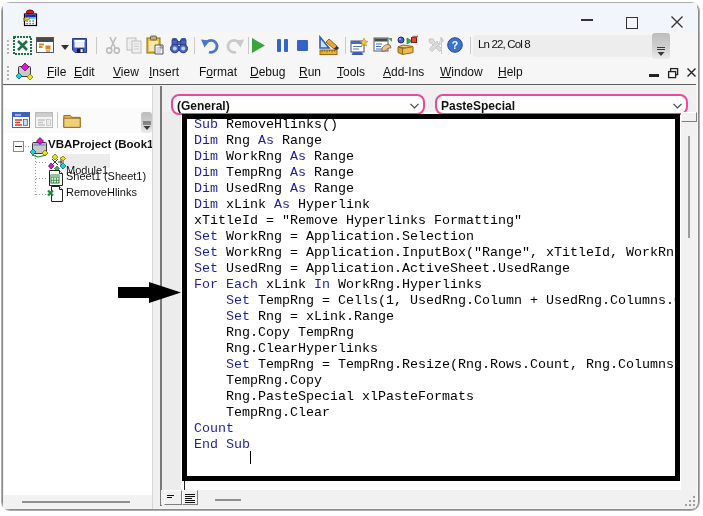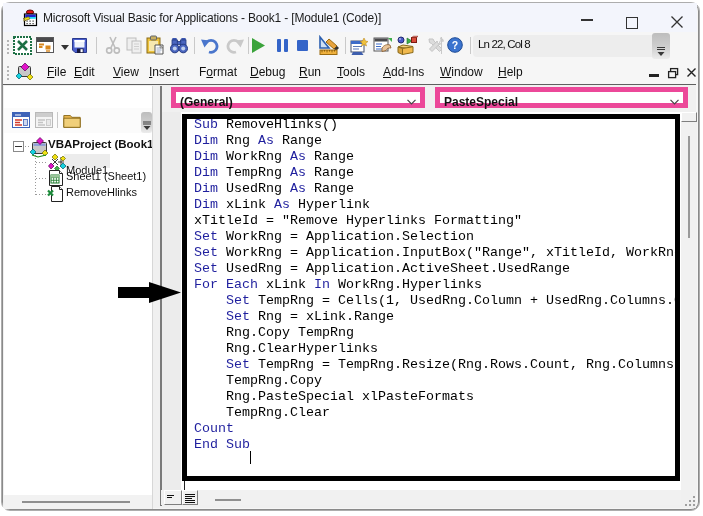--- a/index.html
+++ b/index.html
@@ -26,21 +26,21 @@
   .phead span { position:absolute; left:2px; top:5px; font-size:11px; color:#14142a; }
   .pclose { position:absolute; right:3px; top:1px; width:23px; height:20px; background:linear-gradient(#fdfdfd,#e6e6e6); border:1px solid #9a9a9a; border-right-color:#5f5f5f; border-bottom-color:#5f5f5f; }
   .ptool { position:absolute; left:0; top:22px; width:148px; height:25px; background:#fbfbfb; }
   .ptree { position:absolute; left:0; top:47px; width:148px; height:362px; background:#fff; overflow:hidden; }
   .trow { position:absolute; font-size:11px; color:#111; white-space:nowrap; }
   .phsb { position:absolute; left:0; top:409px; width:148px; height:14px; background:#f2f2f2; }
   .phsb .thumb { position:absolute; left:18px; top:6px; width:108px; height:2px; background:#8f8f8f; }
   .dotv { position:absolute; width:1px; background-image:repeating-linear-gradient(180deg,#9a9a9a 0 1px,transparent 1px 3px); }
   .doth { position:absolute; height:1px; background-image:repeating-linear-gradient(90deg,#9a9a9a 0 1px,transparent 1px 3px); }
   
-  .combo { position:absolute; top:87px; height:21px; background:#fff; border:5px solid #ec4899; border-radius:0; font-size:12px; font-weight:bold; color:#111; }
+  .combo { position:absolute; top:94px; height:21px; background:#fff; border:2px solid #ec4899; border-radius:8px; font-size:12px; font-weight:bold; color:#111; }
   .combo span { position:absolute; left:4px; top:3px; }
   .chev { position:absolute; right:4px; top:7px; width:9px; height:6px; }
   .margin { position:absolute; left:162px; top:112px; width:19px; height:378px; background:#ececec; }
   .codewhite { position:absolute; left:181px; top:112px; width:500px; height:378px; background:#fff; }
   .blackrect { position:absolute; left:182px; top:114px; width:498px; height:367px; border:5px solid #000; background:#fff; overflow:hidden; }
   .code { position:absolute; left:7px; top:-2px; width:481px; font-family:"Liberation Mono", monospace; font-size:13.333px; line-height:16px; white-space:pre; color:#000; overflow:hidden; height:358px; }
   .code b { font-weight:normal; color:#1f1f9e; }
   .vsb { position:absolute; left:681px; top:112px; width:16px; height:378px; background:#f1f1f1; }
   .hsb { position:absolute; left:161px; top:490px; width:520px; height:15px; background:#f1f1f1; }
   .caret { position:absolute; width:1px; height:13px; background:#000; }
@@ -61,21 +61,20 @@
           <rect x="3.5" y="12.5" width="1.2" height="1.2"></rect>
           <rect x="6.5" y="12.5" width="1.2" height="1.2"></rect>
           <rect x="9.5" y="12.5" width="1.2" height="1.2"></rect>
           <rect x="3.5" y="15" width="1.2" height="1.2"></rect>
           <rect x="6.5" y="15" width="1.2" height="1.2"></rect>
           <rect x="9.5" y="15" width="1.2" height="1.2"></rect>
         </g>
       <path d="M0.5 10.5 L5.5 8.8 L7 10.8 L2 12.6 Z" fill="#f0e020" stroke="#6b5a00" stroke-width="0.7"></path>
       <path d="M0.5 10.5 L0 13 L2 12.6 Z" fill="#fff" stroke="#6b5a00" stroke-width="0.5"></path>
     </svg>
-    <div class="ttext">Microsoft Visual Basic for Applications - Book1 - [Module1 (Code)]</div>
     <div class="abs" style="left:578px;top:16px;width:12px;height:2px;background:#333"></div>
     <div class="abs" style="left:623px;top:14px;width:12px;height:12px;border:1.4px solid #333"></div>
     <svg class="abs" style="left:667px;top:12px" width="14" height="14" viewBox="0 0 14 14">
         <path d="M1.5 1.5 L12.5 12.5 M12.5 1.5 L1.5 12.5" stroke="#333" stroke-width="1.3"></path>
       </svg>
   </div>
 
   <div class="toolbar" id="tb">
     <div class="abs grip" style="left:4px;top:6px">
         <i></i>

